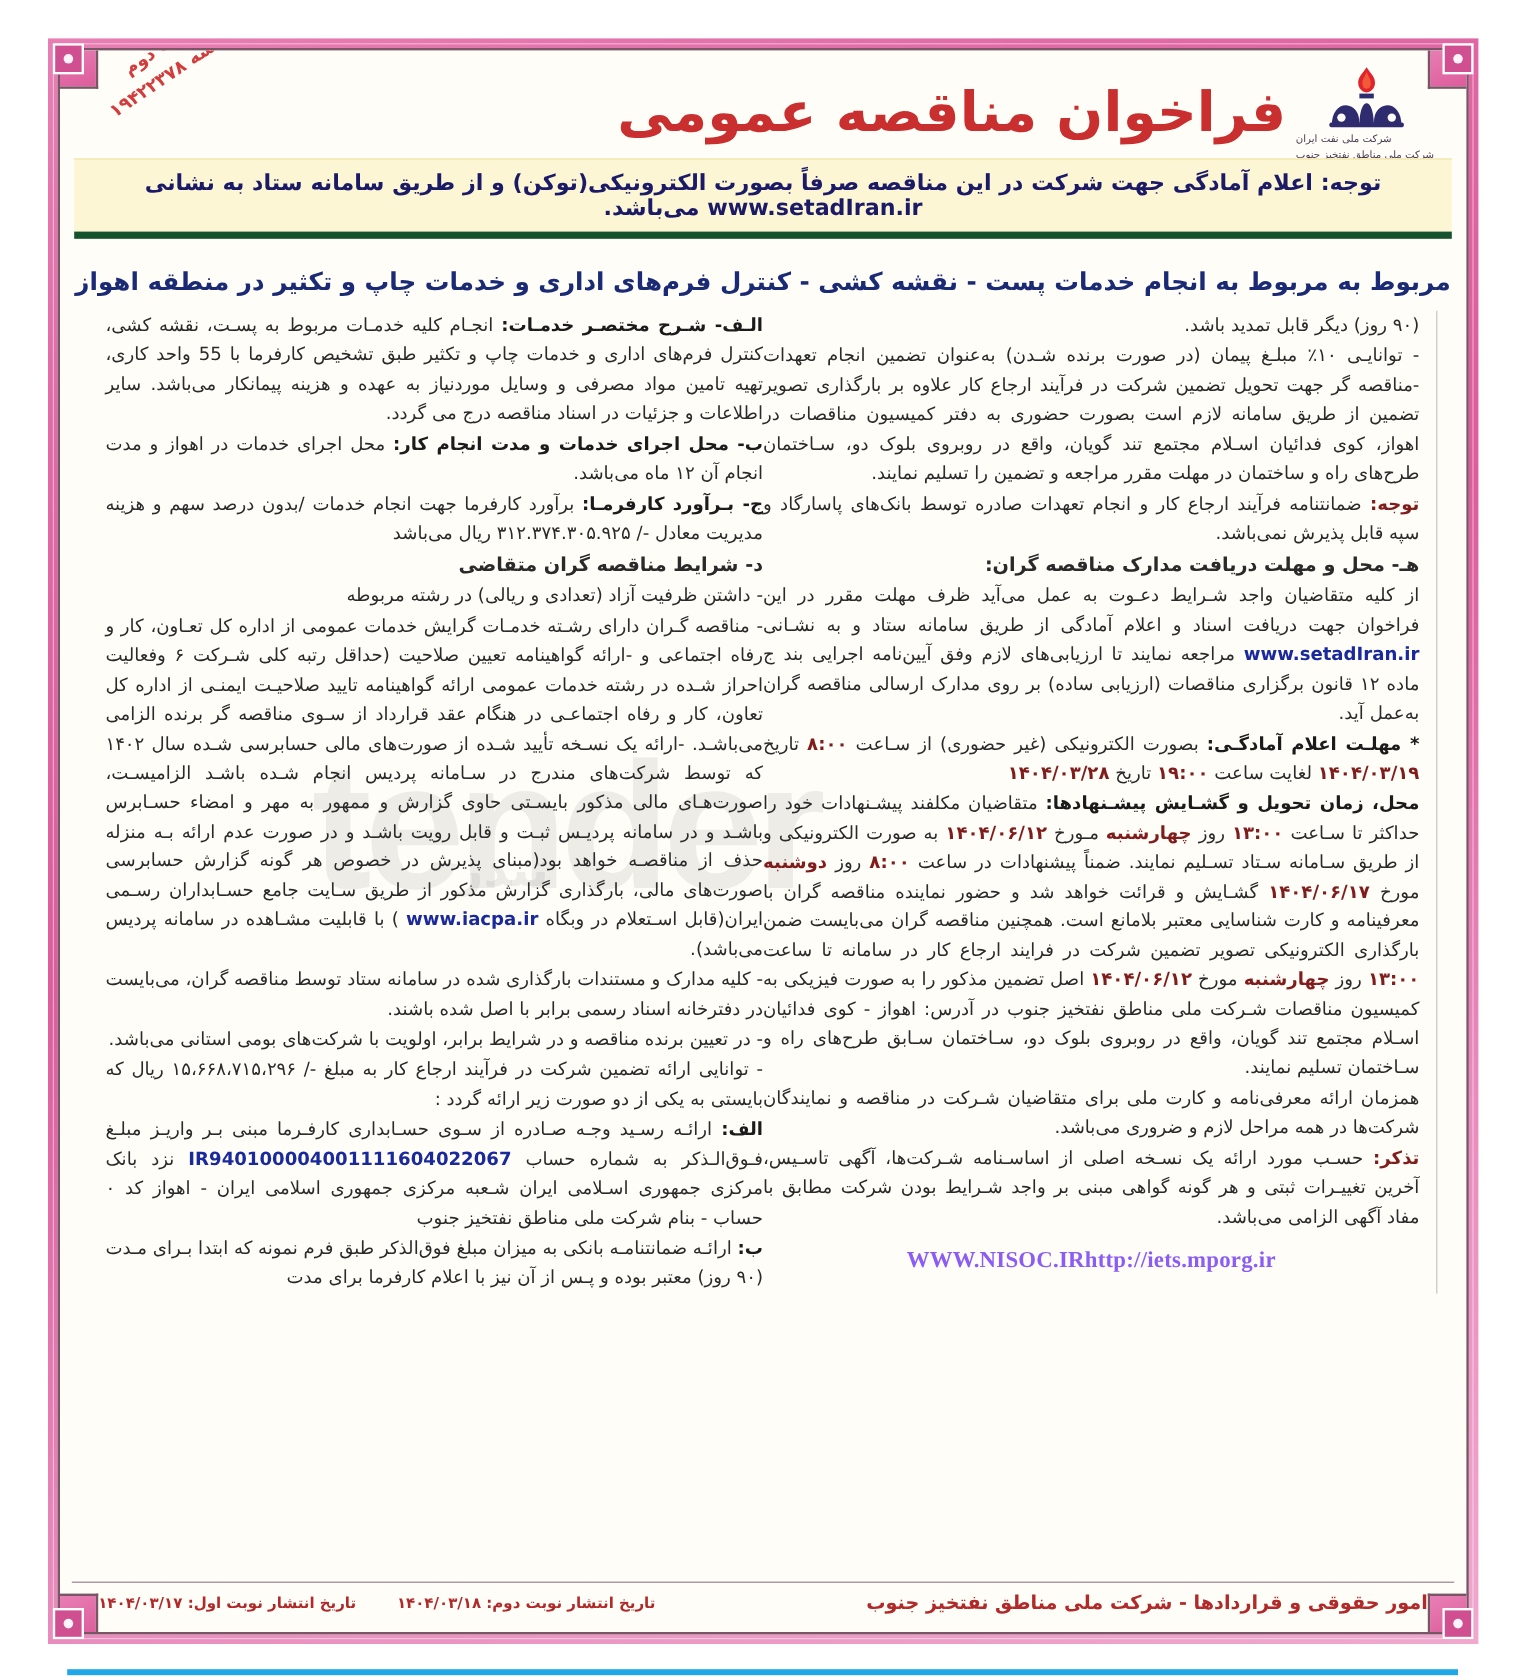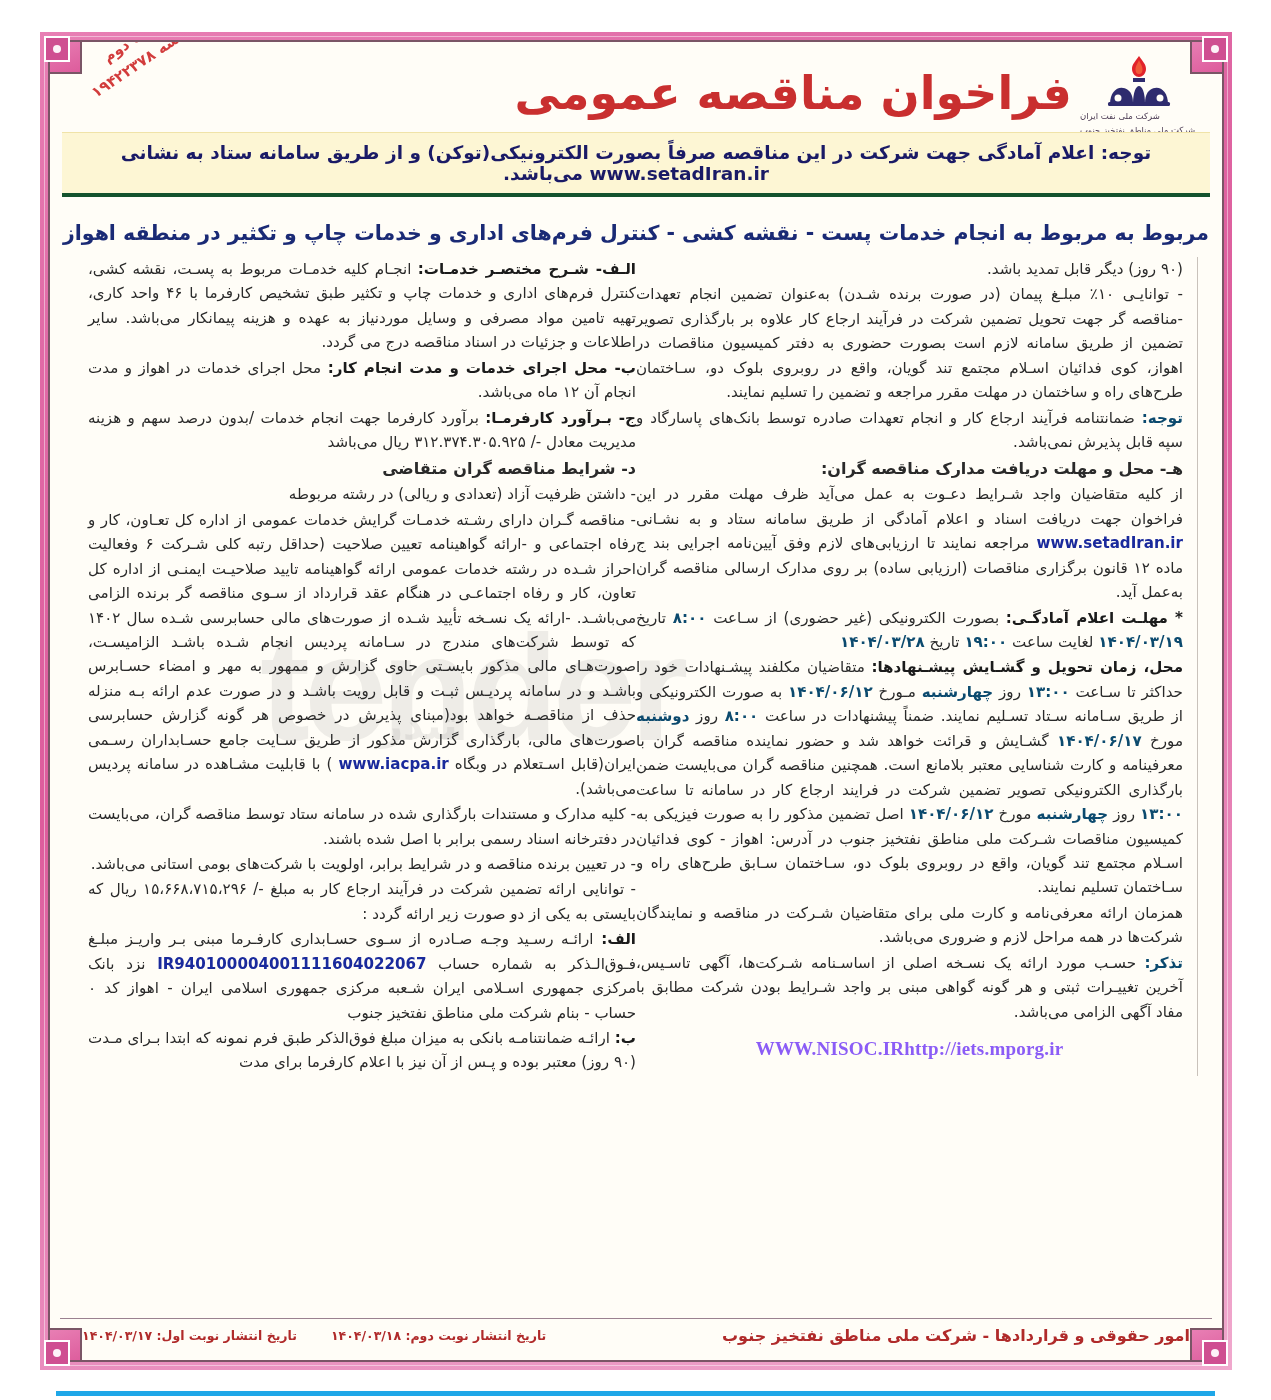--- a/index.html
+++ b/index.html
@@ -143,21 +143,21 @@
     line-height: 1.45;
     margin-top: 2px;
   }
 
   
   .notice-strip {
     position: relative;
     margin: 0 12px;
     background: #fdf6d4;
     border-top: 1px solid #f0e3a8;
-    border-bottom: 4px solid #14532d;
+    border-bottom: 6px solid #14532d;
     padding: 9px 26px;
     text-align: center;
     font-size: 18.5px;
     font-weight: bold;
     color: #1a1a66;
     z-index: 3;
   }
   .notice-strip .ltr { direction: ltr; display: inline-block; }
 
   
@@ -196,21 +196,21 @@
     color: #2a2a2a;
     text-align: justify;
     text-justify: inter-word;
   }
   .col.right { padding-left: 14px; }
   .col.left  { padding-right: 14px; border-right: 1px solid #c9c2bb; }
 
   .col p { margin-bottom: 1px; }
   .col p.center { text-align: right; }
   .col .b { font-weight: bold; color: #1b1b1b; }
-  .col .red { color: #0c4a6e; font-weight: bold; }
+  .col .red { color: #7f1d1d; font-weight: bold; }
   .col .blue { color: #1a2a9c; font-weight: bold; direction: ltr; display:inline-block; }
   .col .hdr { font-weight: bold; font-size: 16px; }
 
   .url-line {
     text-align: center;
     direction: ltr;
     font-family: "Liberation Serif", serif;
     font-weight: bold;
     font-size: 19px;
     color: #8b5cf6;
@@ -387,21 +387,21 @@
           <span>حسـب مورد ارائه یک نسـخه اصلی از اساسـنامه شـرکت‌ها، آگهی تاسـیس، آخرین تغییـرات ثبتی و هر گونه گواهی مبنی بر واجد شـرایط بودن شرکت مطابق با مفاد آگهی الزامی می‌باشد.</span>
         </p>
 
         <div class="url-line">WWW.NISOC.IRhttp://iets.mporg.ir</div>
       </div>
 
       <div class="col right">
 
         <p>
           <span class="b">الـف- شـرح مختصـر خدمـات:</span>
-          <span>انجـام کلیه خدمـات مربوط به پسـت، نقشه کشی، کنترل فرم‌های اداری و خدمات چاپ و تکثیر طبق تشخیص کارفرما با ۴۶ واحد کاری، تهیه تامین مواد مصرفی و وسایل موردنیاز به عهده و هزینه پیمانکار می‌باشد. سایر اطلاعات و جزئیات در اسناد مناقصه درج می گردد.</span>
+          <span>انجـام کلیه خدمـات مربوط به پسـت، نقشه کشی، کنترل فرم‌های اداری و خدمات چاپ و تکثیر طبق تشخیص کارفرما با 55 واحد کاری، تهیه تامین مواد مصرفی و وسایل موردنیاز به عهده و هزینه پیمانکار می‌باشد. سایر اطلاعات و جزئیات در اسناد مناقصه درج می گردد.</span>
         </p>
 
         <p>
           <span class="b">ب- محل اجرای خدمات و مدت انجام کار:</span>
           <span>محل اجرای خدمات در اهواز و مدت انجام آن ۱۲ ماه می‌باشد.</span>
         </p>
 
         <p>
           <span class="b">ج- بـرآورد کارفرمـا:</span>
           <span>برآورد کارفرما جهت انجام خدمات /بدون درصد سهم و هزینه مدیریت معادل -/</span>

